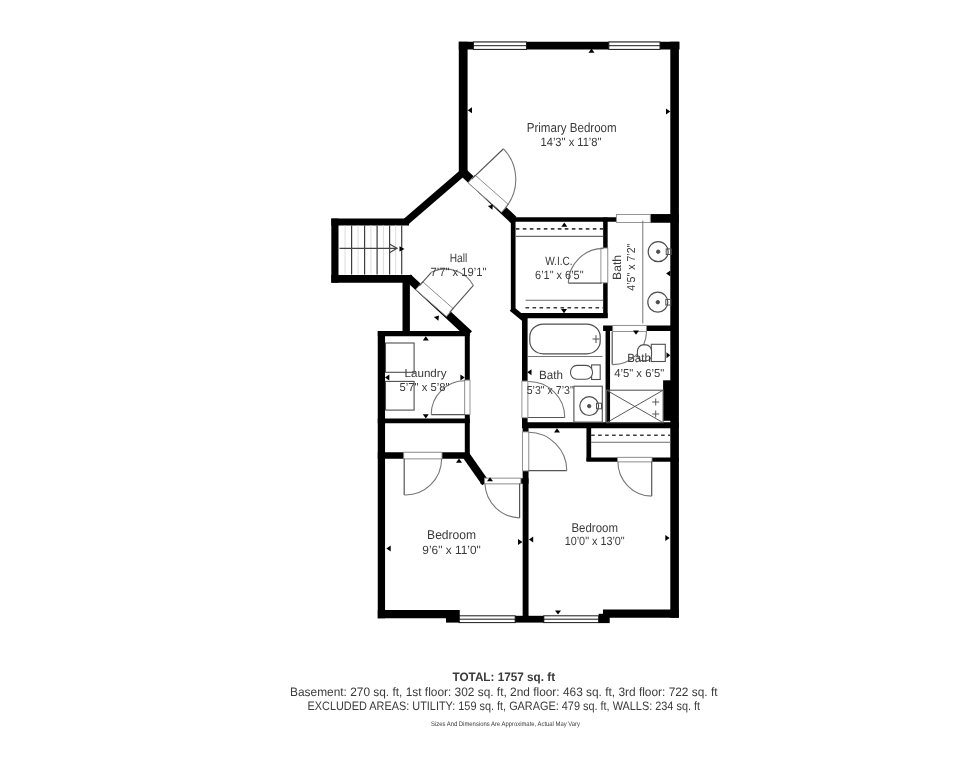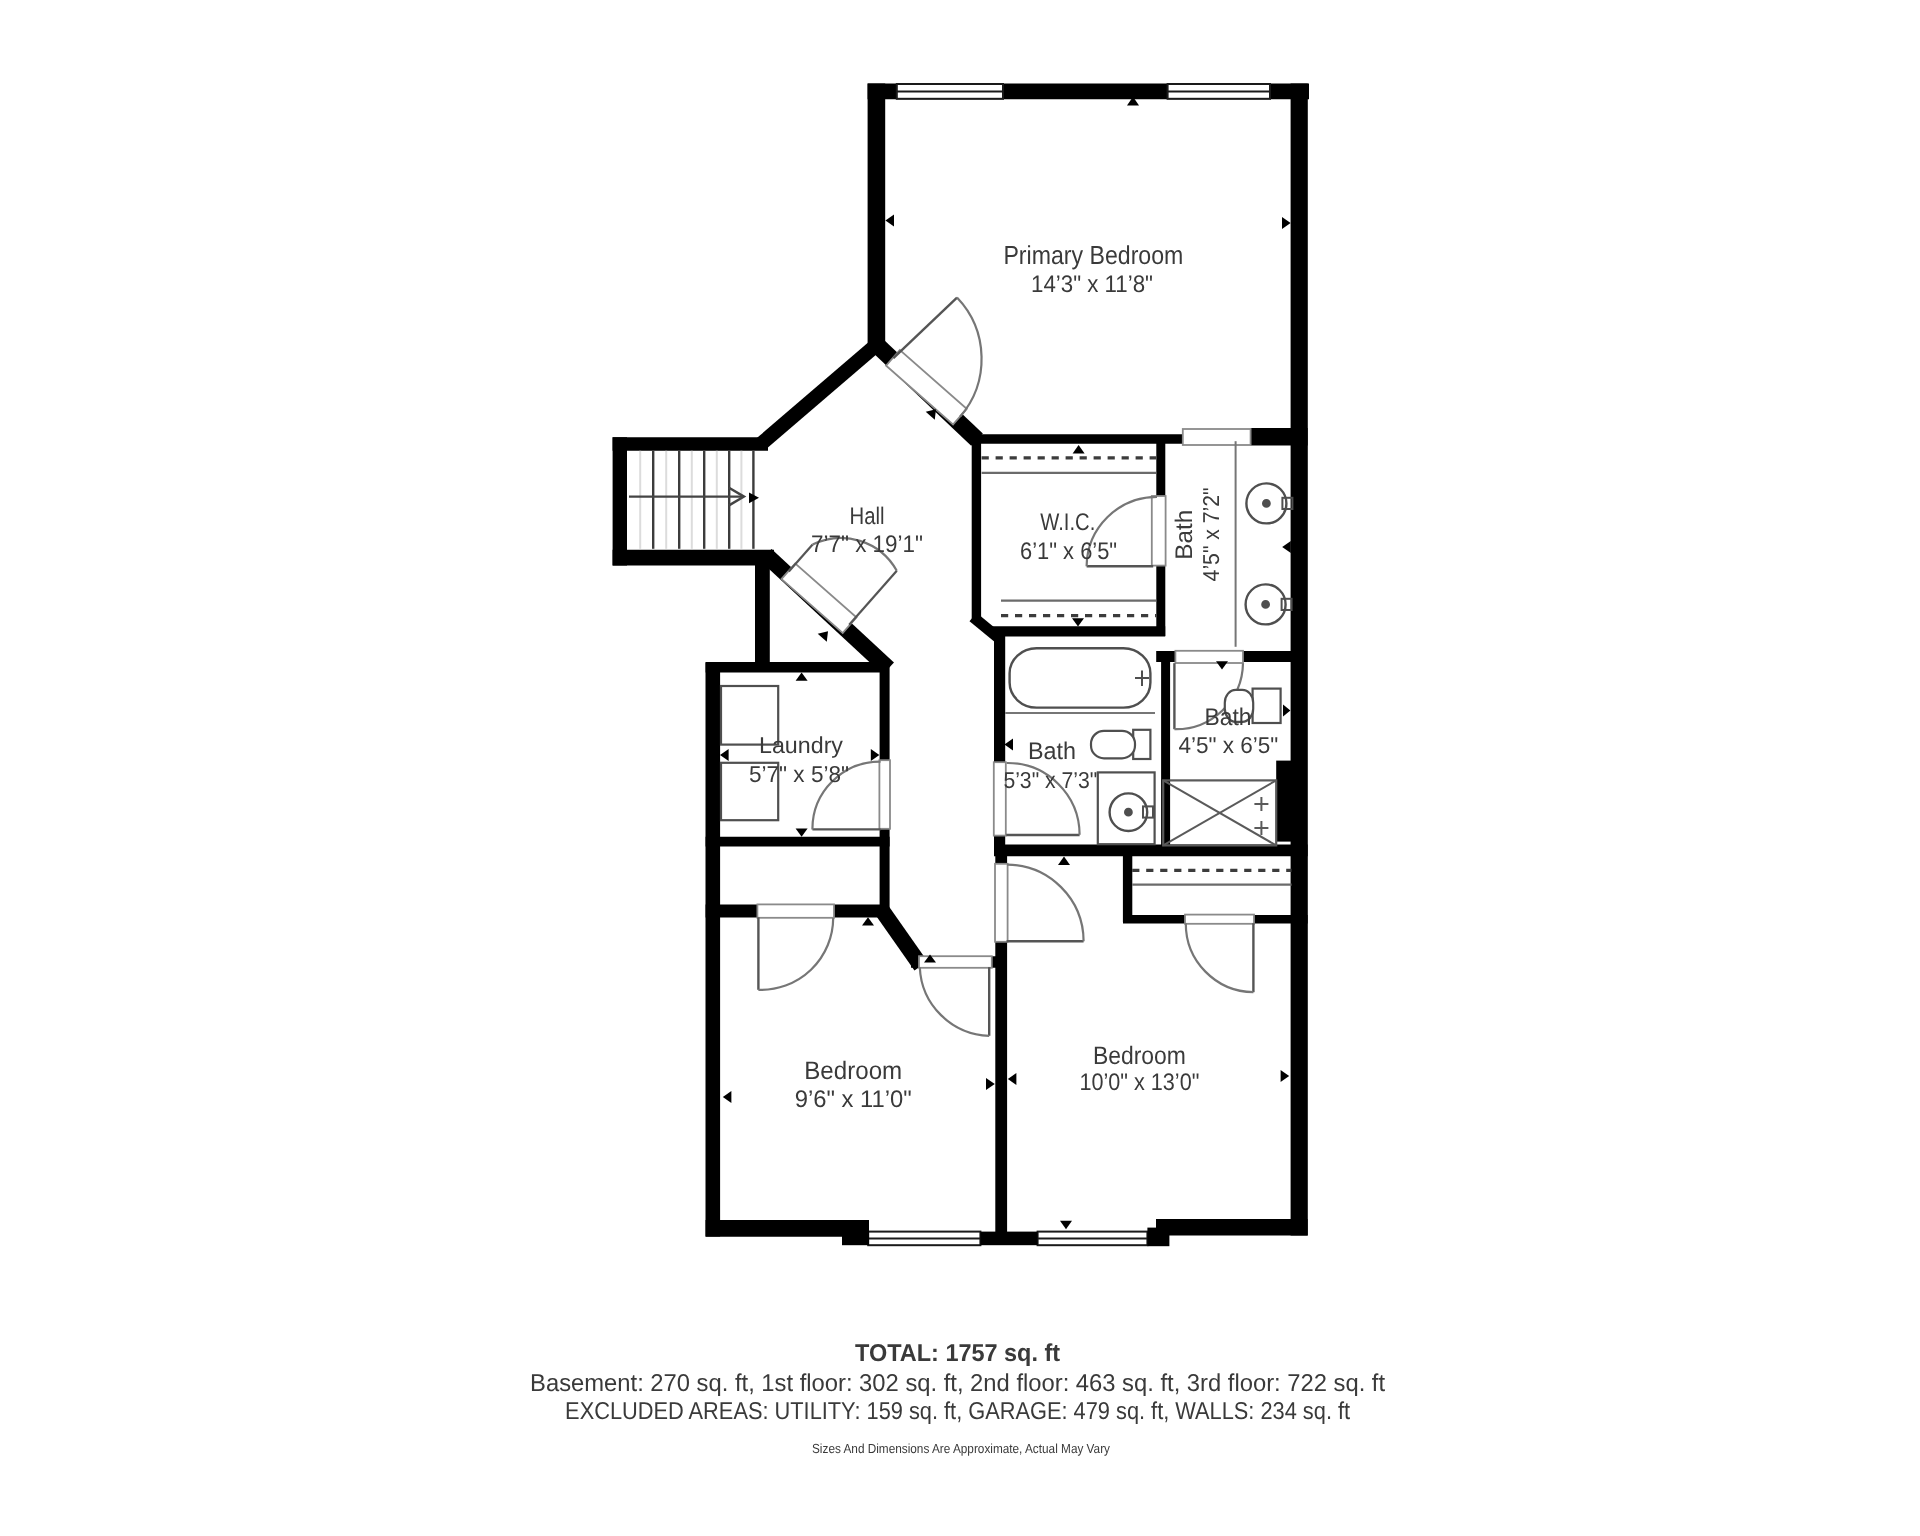--- a/index.html
+++ b/index.html
@@ -1,16 +1,16 @@
 <!DOCTYPE html>
 <html><head>
 <meta charset="utf-8">
 <style>
   html,body{margin:0;padding:0;background:#ffffff;}
-  .page{width:928px;height:768px;position:relative;font-family:"Liberation Sans",sans-serif;}
+  .page{width:928px;height:768px;position:relative;font-family:"Liberation Sans",sans-serif;margin-left:25px;}
   svg text{font-family:"Liberation Sans",sans-serif;fill:#3a3a3a;-webkit-font-smoothing:antialiased;text-rendering:geometricPrecision;}
 </style>
 </head>
 <body>
 <div class="page">
 <svg width="960" height="768" viewBox="0 0 960 768">
 <rect x="0" y="0" width="960" height="768" fill="#ffffff"></rect>
 <g id="walls" stroke="#000000" fill="none">
 
 <line x1="433.8" y1="45.7" x2="654.5" y2="45.7" stroke-width="7.8"></line>

